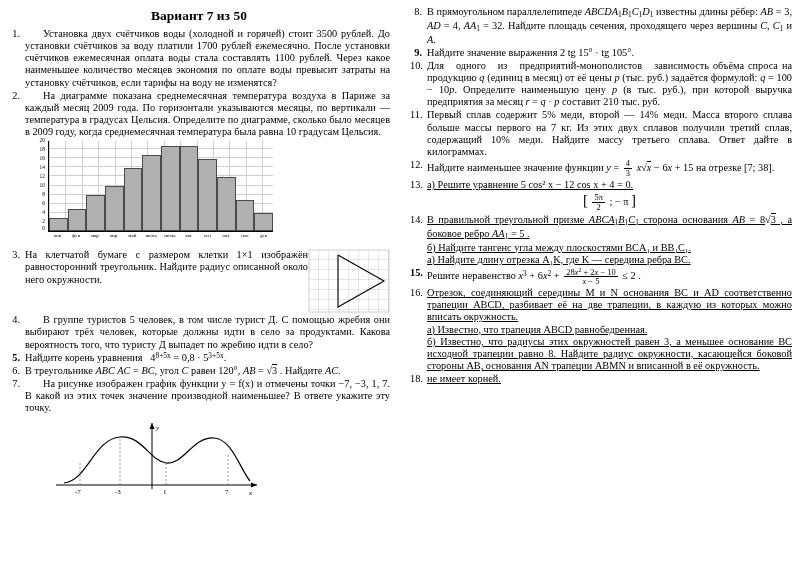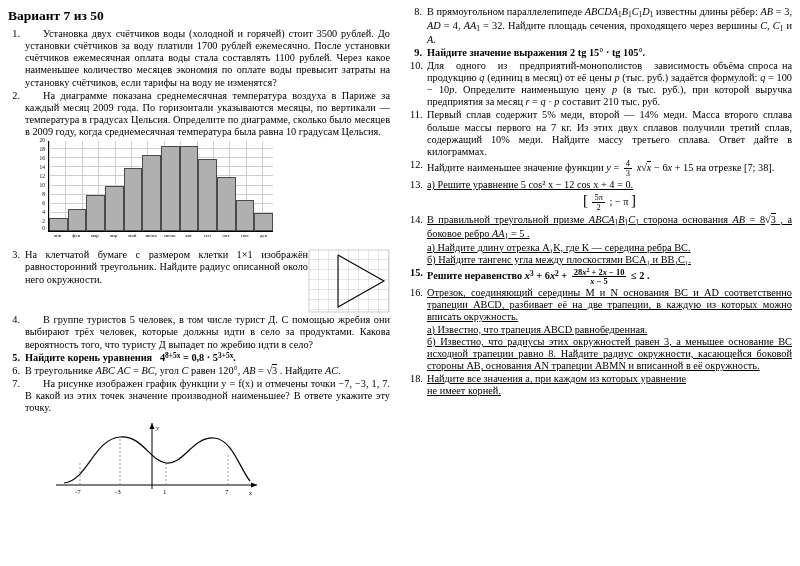--- a/index.html
+++ b/index.html
@@ -31,20 +31,21 @@
     box-sizing: border-box;
   }
   .col-left {
     padding-right: 10px;
     border-right: 0px solid #fff;
   }
   .col-right {
     padding-left: 10px;
   }
   .title {
+    text-align: center;
     font-weight: bold;
     font-size: 13.5px;
     margin: 2px 0 4px 0;
   }
   .item {
     display: flex;
     align-items: flex-start;
     margin-bottom: 1px;
     font-size: 10.3px;
     line-height: 1.18;
@@ -61,21 +62,21 @@
   }
   .body {
     flex: 1 1 auto;
     text-align: justify;
     text-indent: 18px;
   }
   .body.noind {
     text-indent: 0;
   }
   .body.bold {
-    font-weight: bold;
+    font-weight: normal;
   }
   .sub {
     text-indent: 0;
     display: block;
     text-decoration: underline;
   }
   i, .it { font-style: italic; }
   sub { font-size: 0.72em; vertical-align: -0.28em; }
   sup { font-size: 0.72em; vertical-align: 0.42em; }
   .frac {
@@ -333,22 +334,22 @@
             <span>; − π</span>
             <span style="font-size:15px;">]</span>
           </span>
         </div>
       </div>
 
       <div class="item">
         <div class="num">14.</div>
         <div class="body noind">
           <span class="sub">В правильной треугольной призме <i>ABCA</i><sub>1</sub><i>B</i><sub>1</sub><i>C</i><sub>1</sub> сторона основания <i>AB</i> = 8<span class="radsign">√</span><span style="border-top:1px solid #000;">3</span> , а боковое ребро <i>AA</i><sub>1</sub> = 5 .</span>
+          <span class="sub">б) Найдите тангенс угла между плоскостями BCA₁ и BB₁C₁.</span>
           <span class="sub">а) Найдите длину отрезка A₁K, где K — середина ребра BC.</span>
-          <span class="sub">б) Найдите тангенс угла между плоскостями BCA₁ и BB₁C₁.</span>
         </div>
       </div>
 
       <div class="item">
         <div class="num bold">15.</div>
         <div class="body bold noind">
           Решите неравенство <i>x</i><sup>3</sup> + 6<i>x</i><sup>2</sup> +
           <span class="frac">
             <span class="n">28<i>x</i><sup>2</sup> + 2<i>x</i> − 10</span>
             <span class="d"><i>x</i> − 5</span>
@@ -362,20 +363,19 @@
         <div class="body noind">
           <span class="sub">Отрезок, соединяющий середины M и N основания BC и AD соответственно трапеции ABCD, разбивает её на две трапеции, в каждую из которых можно вписать окружность.</span>
           <span class="sub">а) Известно, что трапеция ABCD равнобедренная.</span>
           <span class="sub">б) Известно, что радиусы этих окружностей равен 3, а меньшее основание BC исходной трапеции равно 8. Найдите радиус окружности, касающейся боковой стороны AB, основания AN трапеции ABMN и вписанной в её окружность.</span>
         </div>
       </div>
 
       <div class="item">
         <div class="num">18.</div>
         <div class="body noind">
-          <span class="sub">Найдите все значения a, при каждом из которых уравнение</span>
           <span class="sub">не имеет корней.</span>
         </div>
       </div>
 
     </div>
   </div>
 </div>
 
 </body></html>

